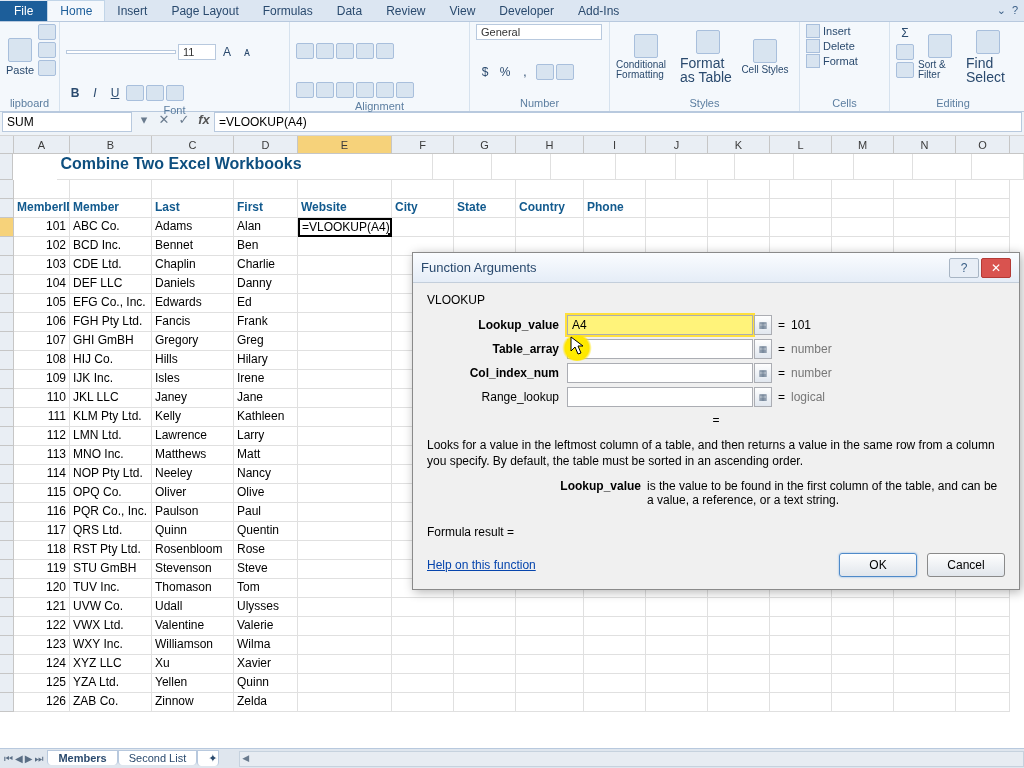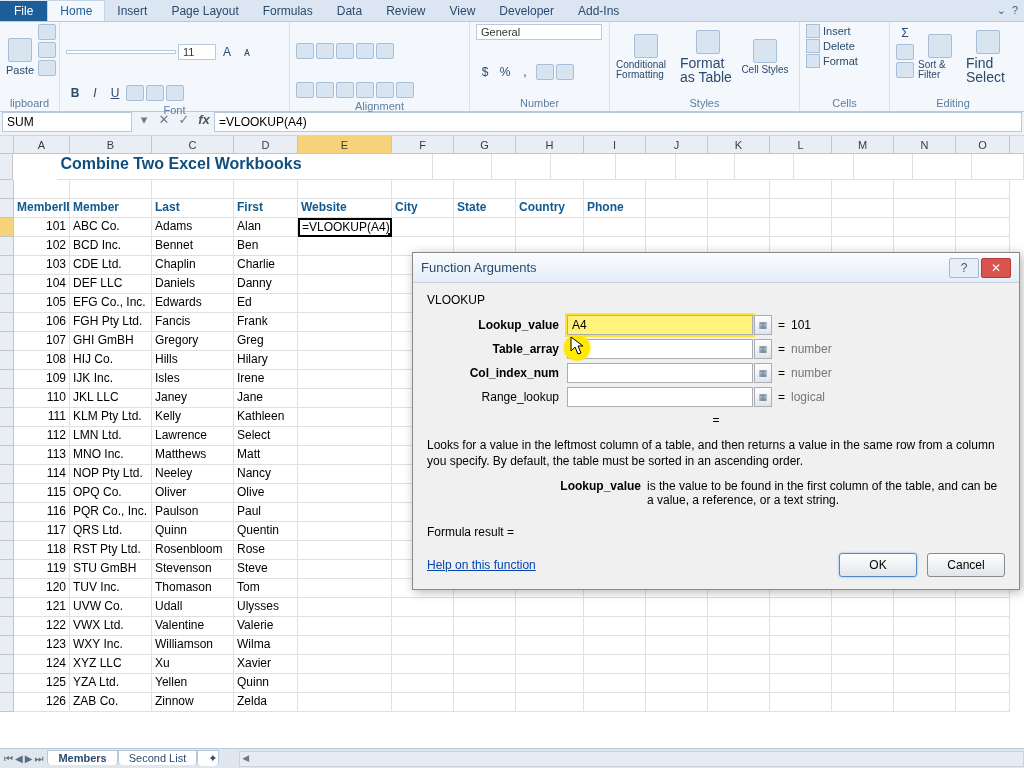--- a/index.html
+++ b/index.html
@@ -528,21 +528,21 @@
         <div class="cell wL"></div>
         <div class="cell wM"></div>
         <div class="cell wN"></div>
         <div class="cell wO"></div>
       </div>
       <div class="row">
         <div class="rowhead"></div>
         <div class="cell wA num">112</div>
         <div class="cell wB">LMN Ltd.</div>
         <div class="cell wC">Lawrence</div>
-        <div class="cell wD">Select</div>
+        <div class="cell wD">Larry</div>
         <div class="cell wE"></div>
         <div class="cell wF"></div>
         <div class="cell wG"></div>
         <div class="cell wH"></div>
         <div class="cell wI"></div>
         <div class="cell wJ"></div>
         <div class="cell wK"></div>
         <div class="cell wL"></div>
         <div class="cell wM"></div>
         <div class="cell wN"></div>

